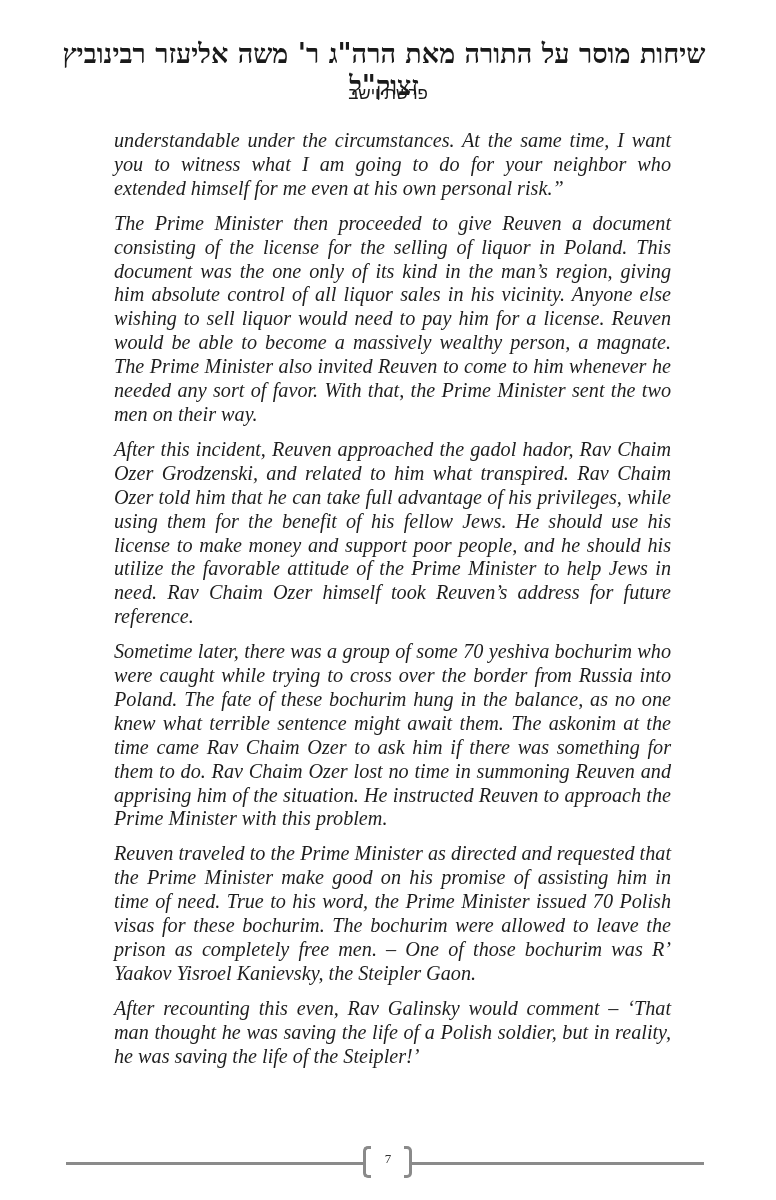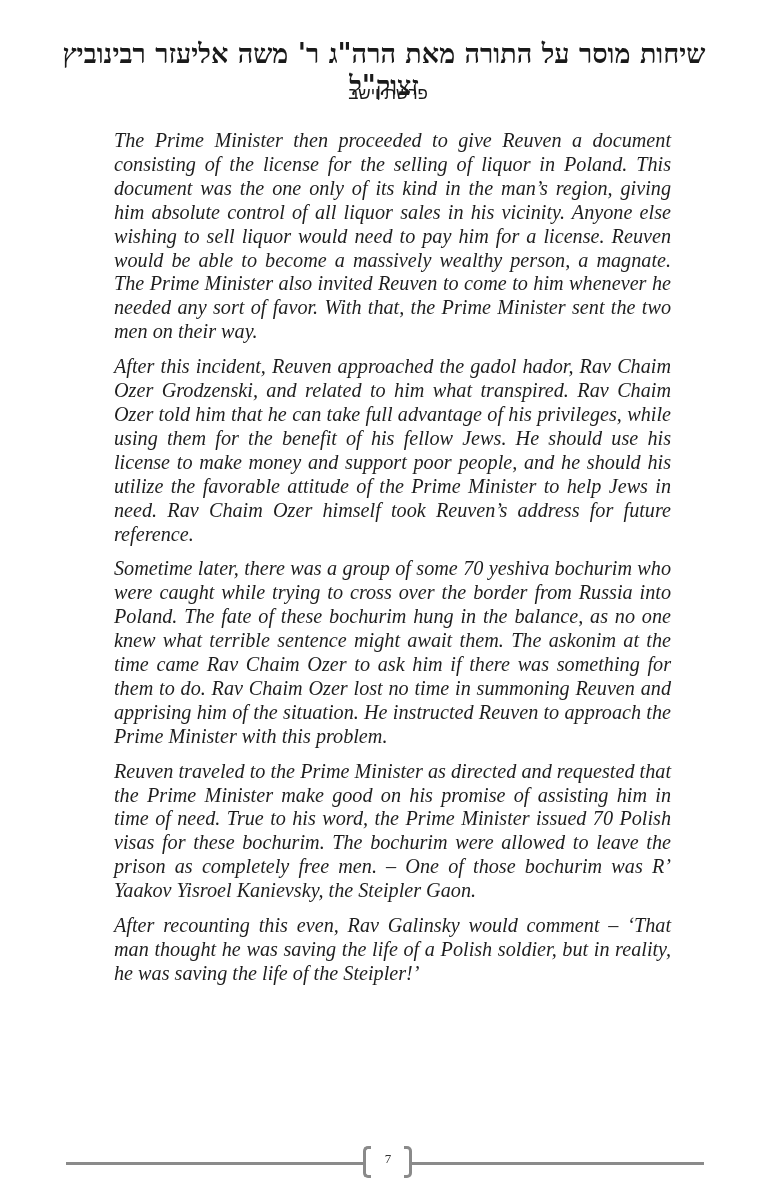--- a/index.html
+++ b/index.html
@@ -92,20 +92,21 @@
       color: #333333;
     }
   </style>
 </head>
 <body>
 
 <div class="running-head">שיחות מוסר על התורה מאת הרה"ג ר' משה אליעזר רבינוביץ זצוק"ל</div>
 <div class="running-sub">פרשת וישב</div>
 
 <div class="body-text">
+  <p>understandable under the circumstances. At the same time, I want you to witness what I am going to do for your neighbor who extended himself for me even at his own personal risk.”</p>
   <p>The Prime Minister then proceeded to give Reuven a document consisting of the license for the selling of liquor in Poland. This document was the one only of its kind in the man’s region, giving him absolute control of all liquor sales in his vicinity. Anyone else wishing to sell liquor would need to pay him for a license. Reuven would be able to become a massively wealthy person, a magnate. The Prime Minister also invited Reuven to come to him whenever he needed any sort of favor. With that, the Prime Minister sent the two men on their way.</p>
   <p>After this incident, Reuven approached the gadol hador, Rav Chaim Ozer Grodzenski, and related to him what transpired. Rav Chaim Ozer told him that he can take full advantage of his privileges, while using them for the benefit of his fellow Jews. He should use his license to make money and support poor people, and he should his utilize the favorable attitude of the Prime Minister to help Jews in need. Rav Chaim Ozer himself took Reuven’s address for future reference.</p>
   <p>Sometime later, there was a group of some 70 yeshiva bochurim who were caught while trying to cross over the border from Russia into Poland. The fate of these bochurim hung in the balance, as no one knew what terrible sentence might await them. The askonim at the time came Rav Chaim Ozer to ask him if there was something for them to do. Rav Chaim Ozer lost no time in summoning Reuven and apprising him of the situation. He instructed Reuven to approach the Prime Minister with this problem.</p>
   <p>Reuven traveled to the Prime Minister as directed and requested that the Prime Minister make good on his promise of assisting him in time of need. True to his word, the Prime Minister issued 70 Polish visas for these bochurim. The bochurim were allowed to leave the prison as completely free men. – One of those bochurim was R’ Yaakov Yisroel Kanievsky, the Steipler Gaon.</p>
   <p>After recounting this even, Rav Galinsky would comment – ‘That man thought he was saving the life of a Polish soldier, but in reality, he was saving the life of the Steipler!’</p>
 </div>
 
 <div class="footer-rule left"></div>
 <div class="brace left"></div>
 <div class="page-number">7</div>

